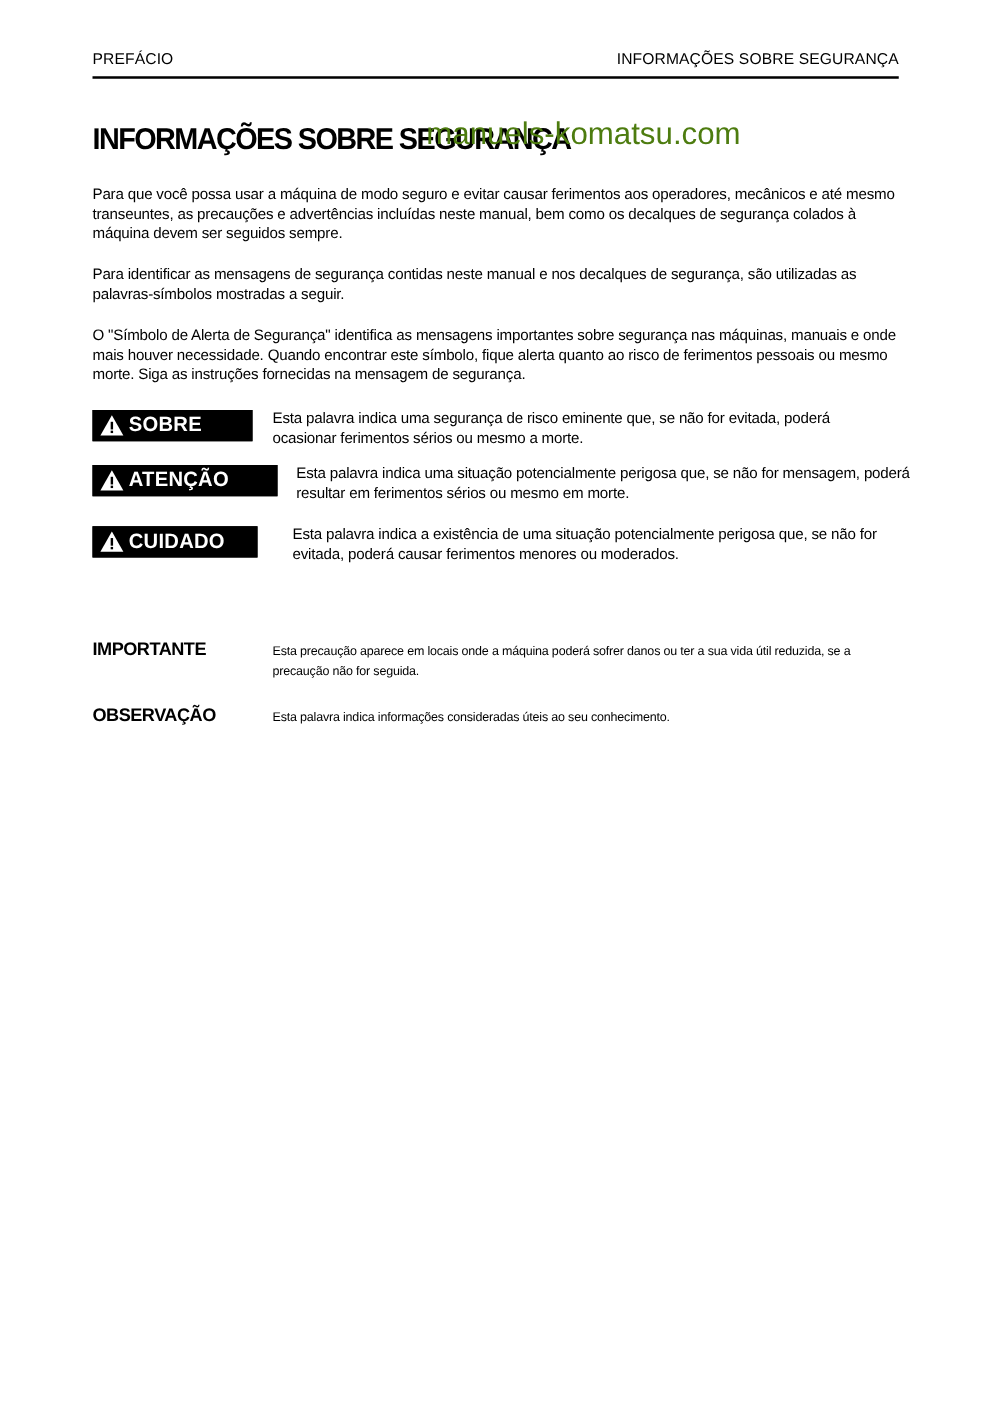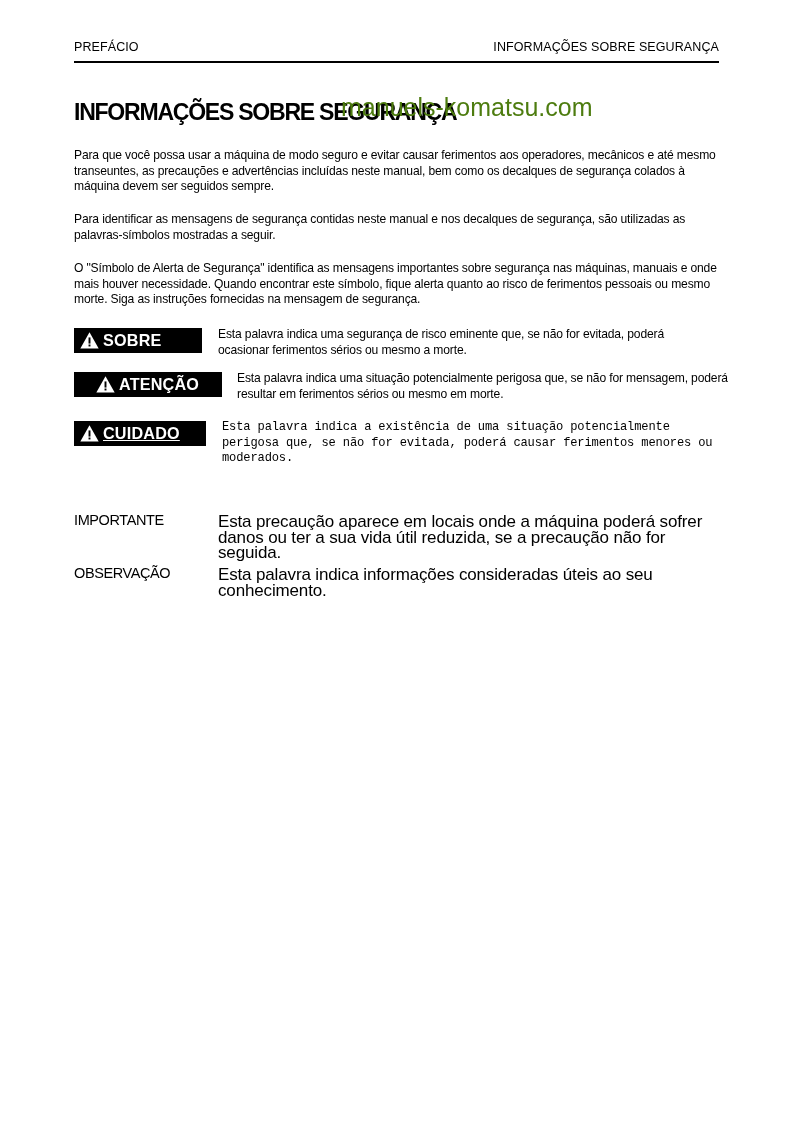--- a/index.html
+++ b/index.html
@@ -97,22 +97,22 @@
     top: 0;
     background: #000000;
     color: #ffffff;
     height: 25px;
     border: 2px solid #000000;
     display: flex;
     align-items: center;
     box-sizing: border-box;
   }
   #box-danger  { width: 128px; }
-  #box-warning { width: 148px; padding-left: 16px; }
-  #box-caution { width: 132px; text-decoration: underline; }
+  #box-warning { width: 148px; }
+  #box-caution { width: 132px; }
 
   .signal-box .tri {
     width: 21px;
     height: 21px;
     margin-left: 3px;
     margin-right: 3px;
     flex: 0 0 auto;
     display: block;
   }
   .signal-box .signal-label {
@@ -127,45 +127,45 @@
   .signal-text {
     position: absolute;
     left: 144px;
     top: -1px;
     width: 500px;
     font-size: 12.1px;
     line-height: 15.6px;
     letter-spacing: -0.15px;
   }
   #row-warning .signal-text { left: 163px; }
-  #row-caution .signal-text { left: 148px; font-family: Liberation Mono, monospace; }
+  #row-caution .signal-text { left: 160px; }
 
   
   .note-row {
     position: absolute;
     left: 74px;
     width: 647px;
   }
   #row-importante { top: 512px; }
   #row-observacao { top: 565px; }
   .note-label {
     position: absolute;
     left: 0;
     top: 0;
     font-size: 14.5px;
-    font-weight: normal;
+    font-weight: bold;
     letter-spacing: -0.4px;
     white-space: nowrap;
   }
   .note-text {
     position: absolute;
     left: 144px;
     top: 2px;
     width: 500px;
-    font-size: 17px;
+    font-size: 10px;
     line-height: 15.6px;
     letter-spacing: -0.15px;
   }
 
   
   .footer {
     position: absolute;
     left: 0;
     top: 1086px;
     width: 745px;

